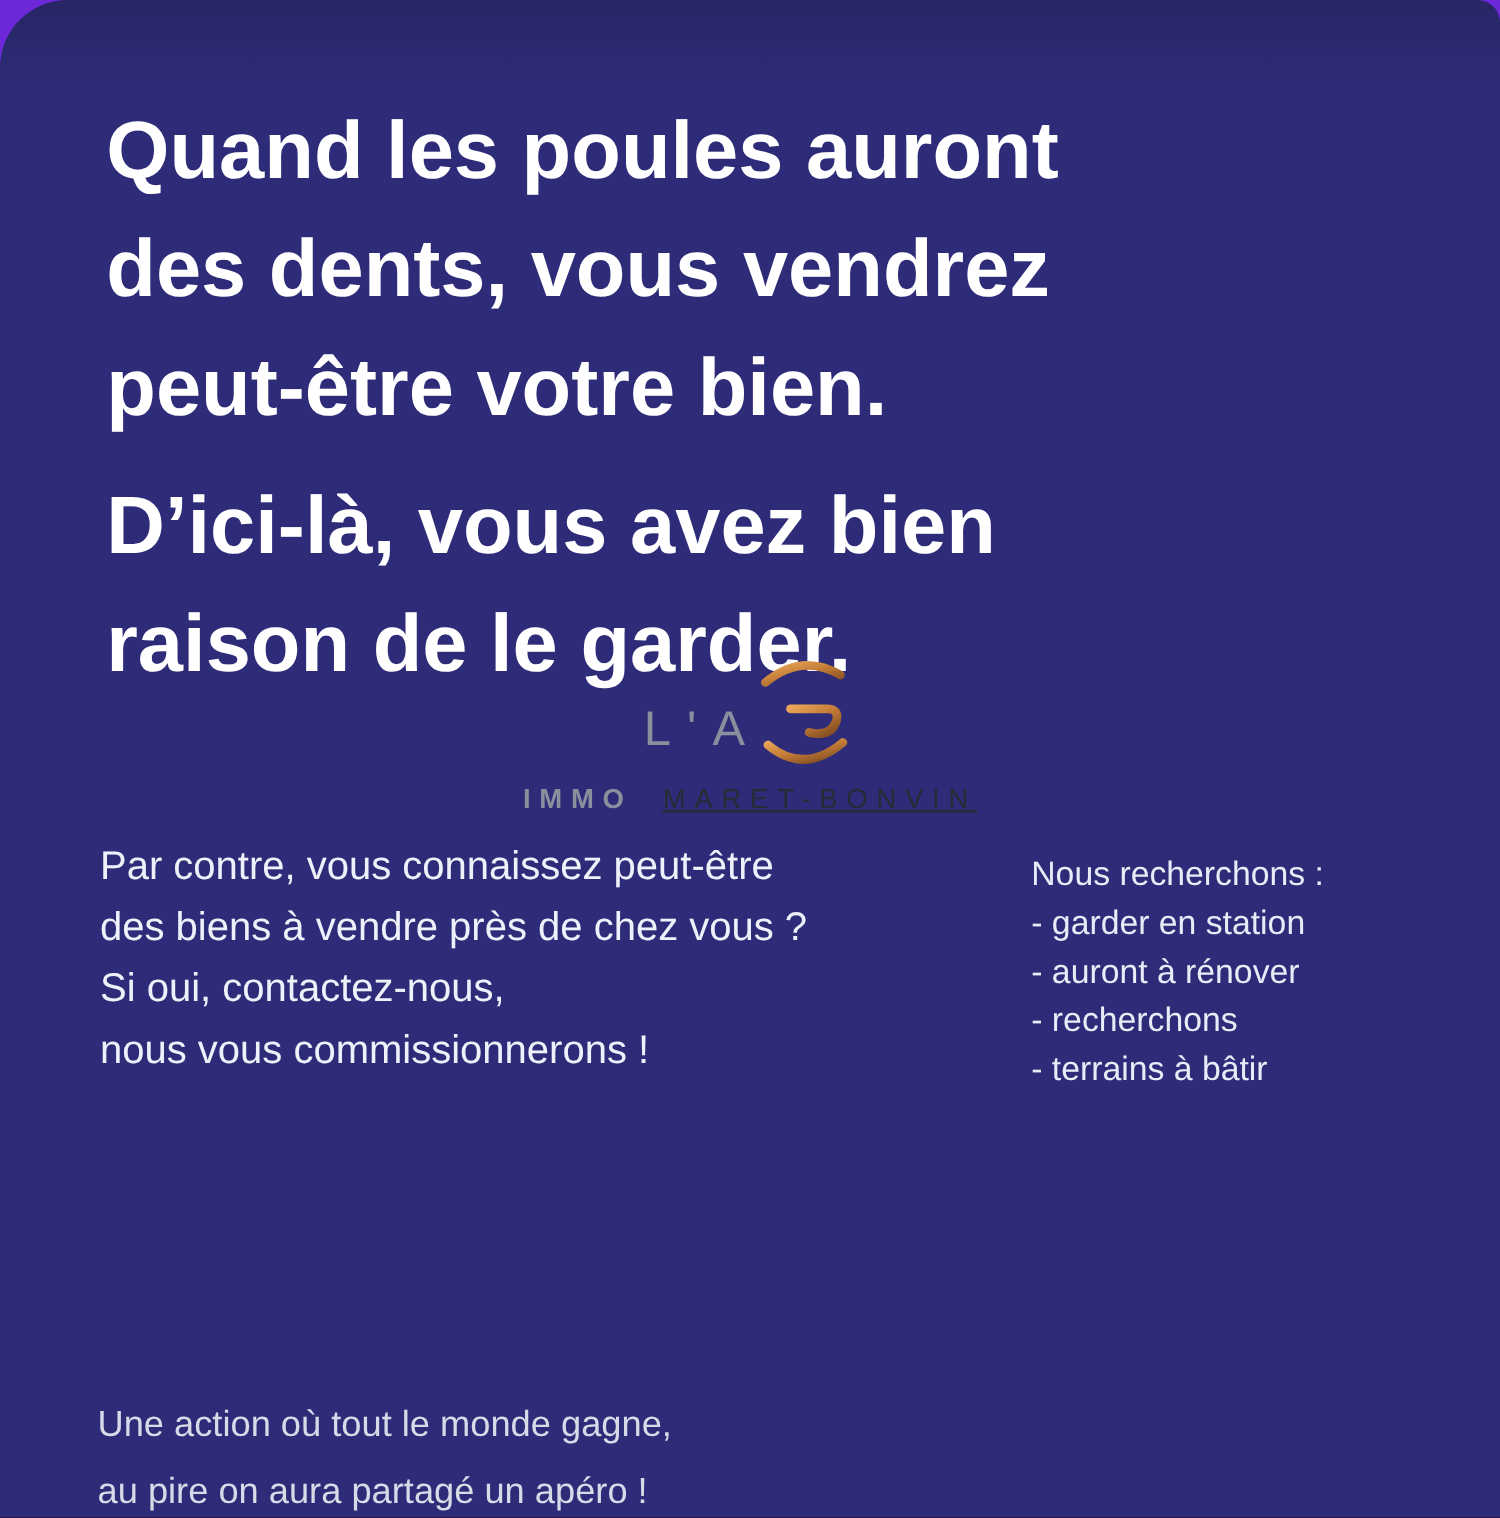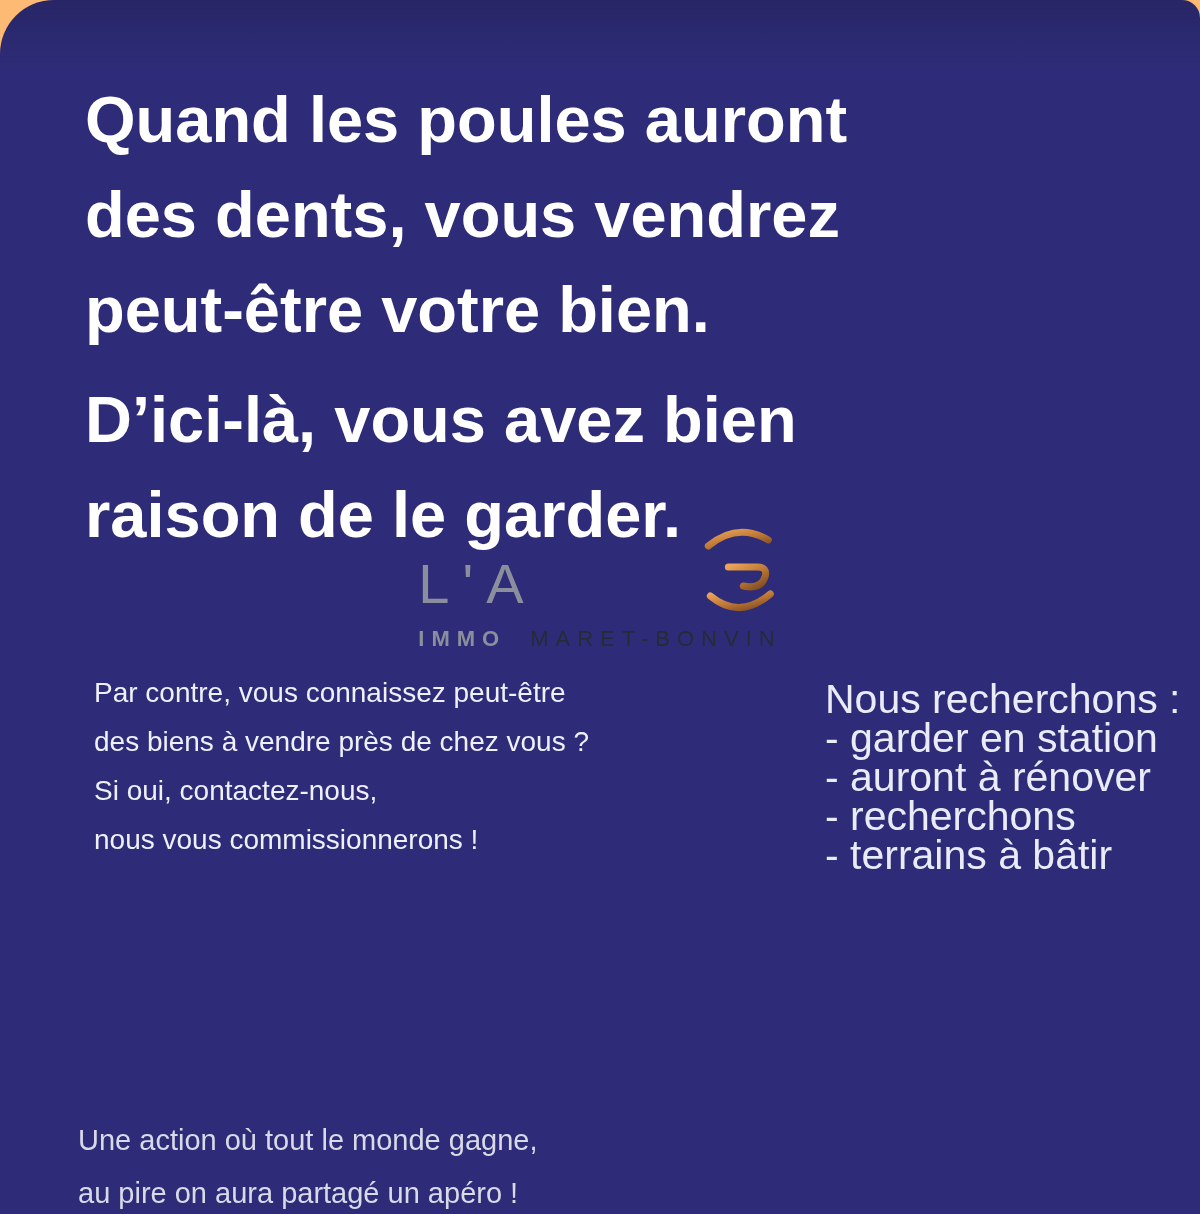--- a/index.html
+++ b/index.html
@@ -5,21 +5,21 @@
   html, body {
     margin: 0;
     padding: 0;
     background: #0a0911;
     font-family: "Liberation Sans", sans-serif;
   }
   .stage {
     position: relative;
     width: 1200px;
     height: 1214px;
-    background: #fdba74;
+    background: #6d28d9;
     overflow: hidden;
   }
   .card {
     position: absolute;
     inset: 0;
     background: linear-gradient(180deg, rgba(10,9,20,0.18) 0px, rgba(10,9,20,0.0) 70px), #2e2c78;
     border-radius: 54px 18px 0 0;
   }
   .headline {
     position: absolute;
@@ -40,23 +40,23 @@
     position: absolute;
     top: 550px;
     left: 50%;
     transform: translateX(-50%);
     z-index: 5;
     text-align: center;
   }
   .logo-row {
     display: flex;
     align-items: center;
-    justify-content: space-between;
+    justify-content: center;
     color: #8b8f9d;
-    font-size: 56px;
+    font-size: 39px;
     font-weight: 400;
     letter-spacing: 13px;
     line-height: 56px;
   }
   .logo-g {
     width: 76px;
     height: 98px;
     margin: -30px 4px 0 -4px;
     flex: 0 0 auto;
   }
@@ -64,41 +64,41 @@
     display: flex;
     justify-content: center;
     align-items: baseline;
     gap: 24px;
     margin-top: 8px;
     font-size: 22px;
     letter-spacing: 7px;
     line-height: 26px;
   }
   .logo-sub .immo { color: #8b8f9d; font-weight: 700; }
-  .logo-sub .name { color: #272b36; font-weight: 400; }
+  .logo-sub .name { color: #272b36; font-weight: 400; text-decoration: underline; }
 
   .paragraph {
     position: absolute;
-    left: 94px;
+    left: 80px;
     top: 668px;
     margin: 0;
     color: #eef0fa;
-    font-size: 28px;
+    font-size: 32px;
     line-height: 49px;
     font-weight: 400;
     white-space: pre-line;
     z-index: 2;
   }
   .search-list {
     position: absolute;
     left: 825px;
     top: 680px;
     margin: 0;
     color: #e9ebf7;
-    font-size: 41px;
+    font-size: 27px;
     line-height: 39px;
     font-weight: 400;
     z-index: 2;
   }
   .search-list .line { margin: 0; }
   .footer-note {
     position: absolute;
     left: 78px;
     top: 1114px;
     margin: 0;

